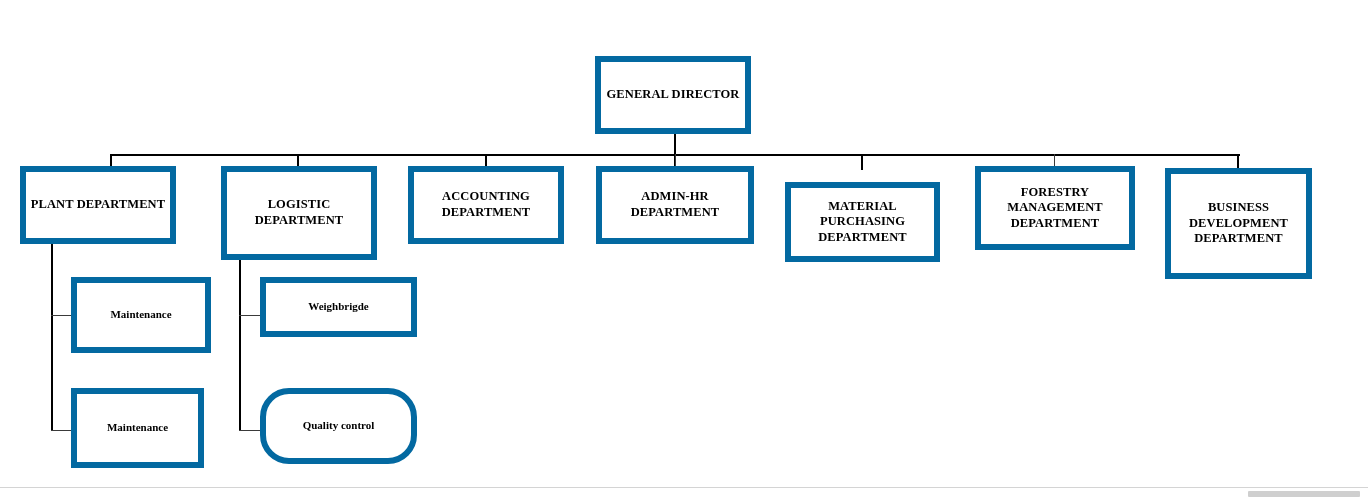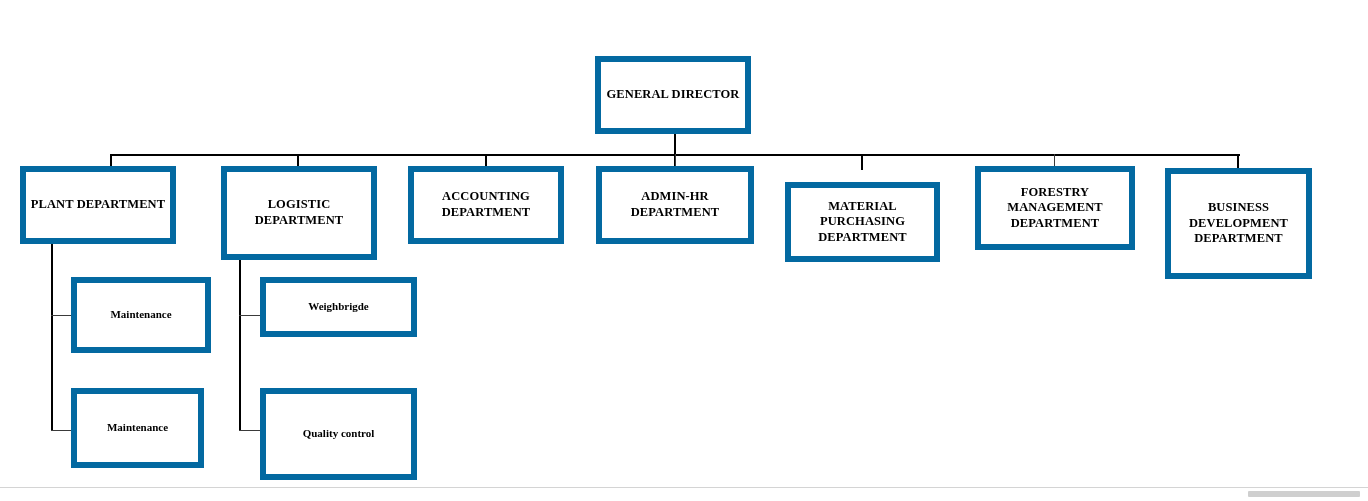--- a/index.html
+++ b/index.html
@@ -143,20 +143,20 @@
   </div>
 
   <div class="node level-2" style="left:71px; top:388px; width:133px; height:80px;">
     <span class="node-label">Maintenance</span>
   </div>
 
   <div class="node level-2" style="left:260px; top:277px; width:157px; height:60px;">
     <span class="node-label">Weighbrigde</span>
   </div>
 
-  <div class="node level-2" style="left:260px; top:388px; width:157px; height:92px;">
+  <div class="node level-2" style="left:260px; top:388px; width:157px; height:76px;border-radius:29px;">
     <span class="node-label">Quality control</span>
   </div>
 
   <div id="bottom-divider"></div>
   <div id="h-scrollbar-thumb"></div>
 
 </div>
 
 </body></html>

